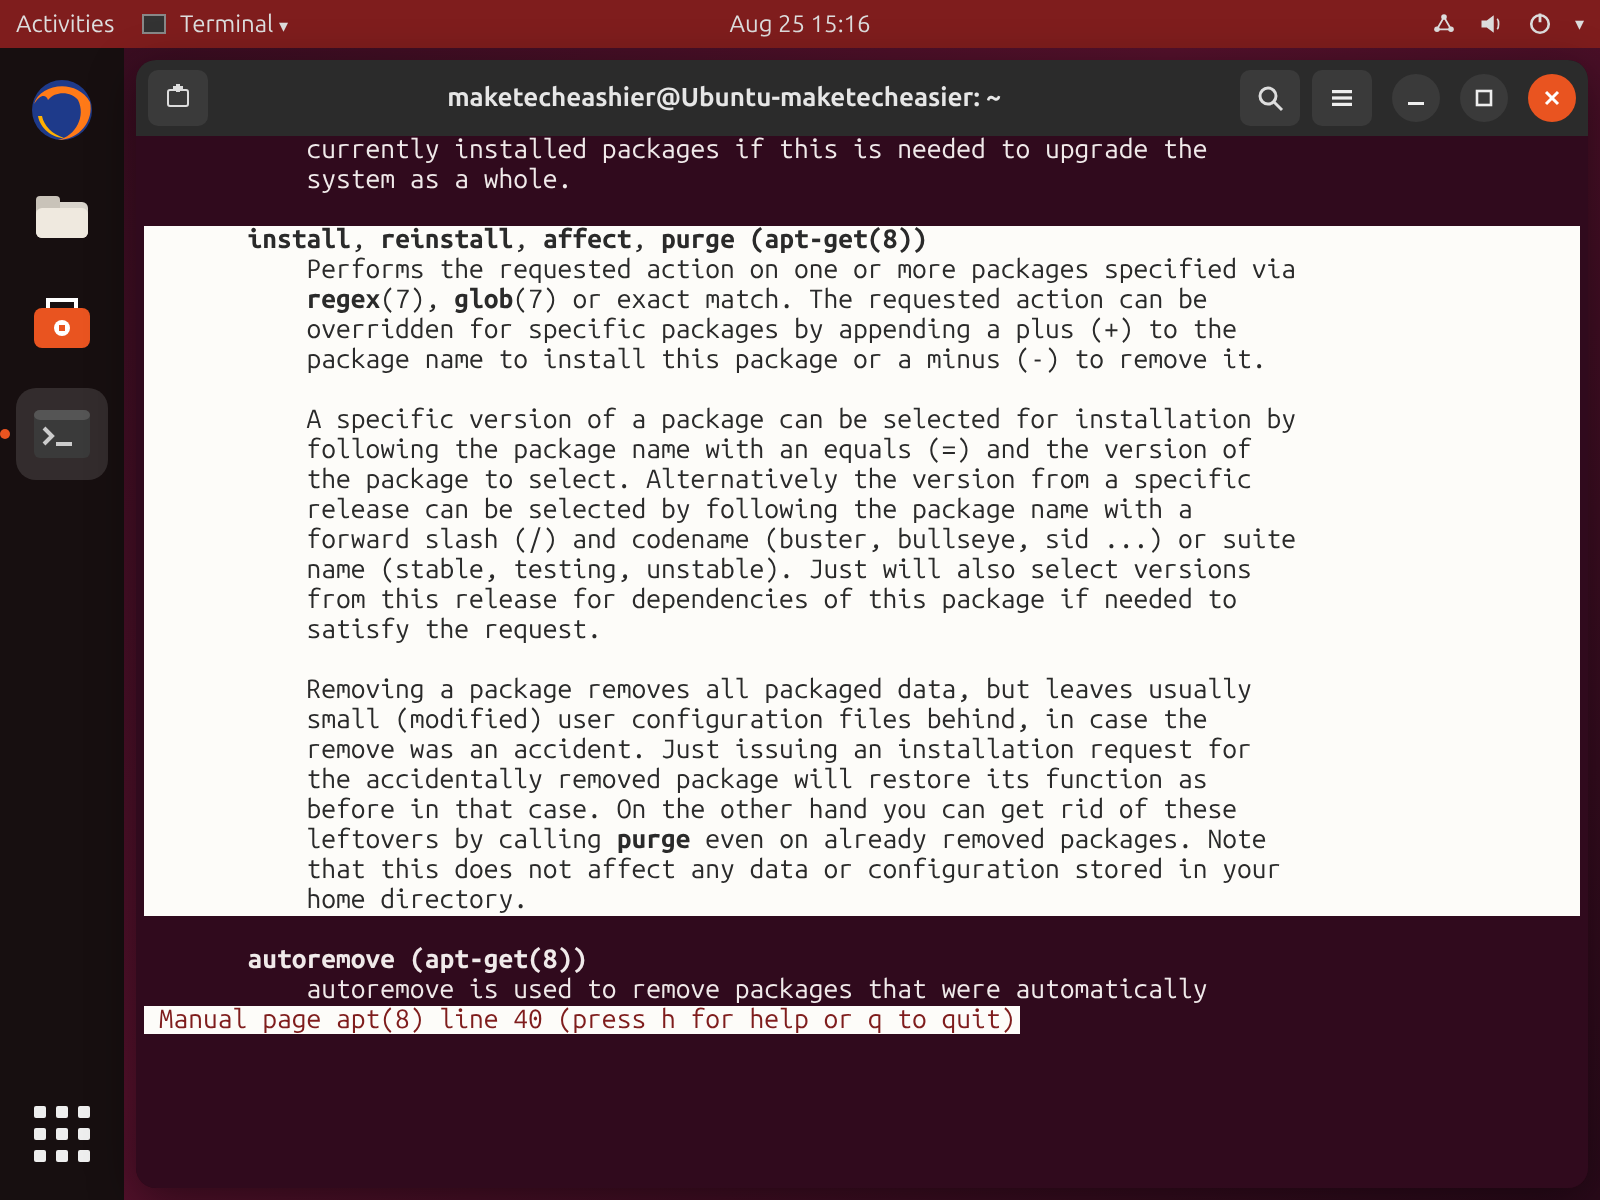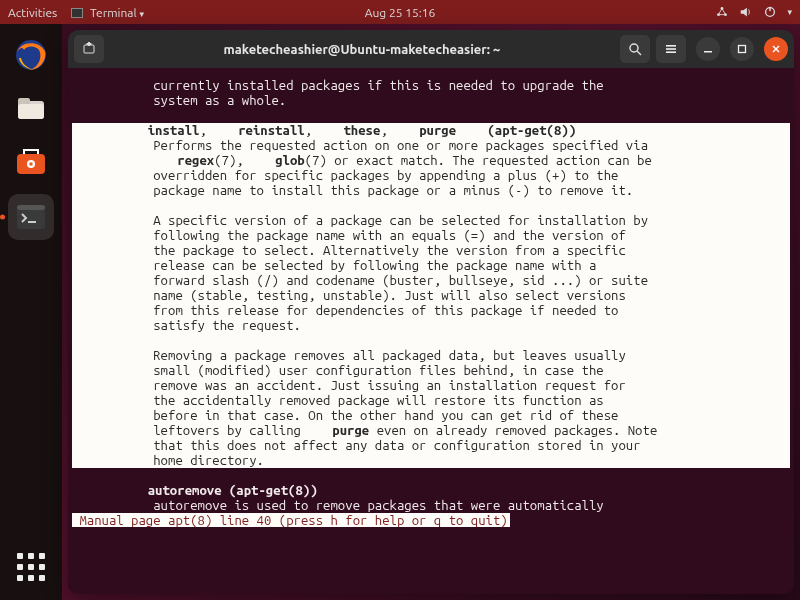--- a/index.html
+++ b/index.html
@@ -102,26 +102,26 @@
   .titlebar svg { fill: #eee; }
 
   
   .term-body {
     flex: 1;
     background: #300a1d;
     font-family: "Ubuntu Mono", "DejaVu Sans Mono", monospace;
     font-size: 13.2px;
     line-height: 15px;
     color: #f0eaea;
-    padding: 10px 4px 2px 4px;
+    padding: 0 4px 2px 4px;
     white-space: pre;
     position: relative;
     overflow: hidden;
   }
-  .term-body .bold { font-weight: bold; margin-left: 24px; }
+  .term-body .bold { font-weight: bold; }
   .hl-block {
     background: #fdfcf9;
     color: #2a2a2a;
     display: block;
   }
   .hl-block .bold { font-weight: bold; }
   .status-line {
     background: #fdfcf9; color: #7f1d1d;
     display: inline;
     padding: 0 2px 0 0;
@@ -247,21 +247,21 @@
         <svg width="10" height="10" viewBox="0 0 10 10">
             <line x1="2" y1="2" x2="8" y2="8" stroke="#fff" stroke-width="1.5"></line>
             <line x1="8" y1="2" x2="2" y2="8" stroke="#fff" stroke-width="1.5"></line>
           </svg>
       </div>
     </div>
 
     <div class="term-body"><span>           currently installed packages if this is needed to upgrade the</span>
 <span>           system as a whole.</span>
 
-<span class="hl-block"><span>       </span><span class="bold">install</span><span>, </span><span class="bold">reinstall</span><span>, </span><span class="bold">these</span><span>, </span><span class="bold">purge</span><span class="bold"> (apt-get(8))</span>
+<span class="hl-block"><span>       </span><span class="bold">install</span><span>, </span><span class="bold">reinstall</span><span>, </span><span class="bold">affect</span><span>, </span><span class="bold">purge</span><span class="bold"> (apt-get(8))</span>
 <span>           Performs the requested action on one or more packages specified via</span>
 <span>           </span><span class="bold">regex</span><span>(7), </span><span class="bold">glob</span><span>(7) or exact match. The requested action can be</span>
 <span>           overridden for specific packages by appending a plus (+) to the</span>
 <span>           package name to install this package or a minus (-) to remove it.</span>
 
 <span>           A specific version of a package can be selected for installation by</span>
 <span>           following the package name with an equals (=) and the version of</span>
 <span>           the package to select. Alternatively the version from a specific</span>
 <span>           release can be selected by following the package name with a</span>
 <span>           forward slash (/) and codename (buster, bullseye, sid ...) or suite</span>

